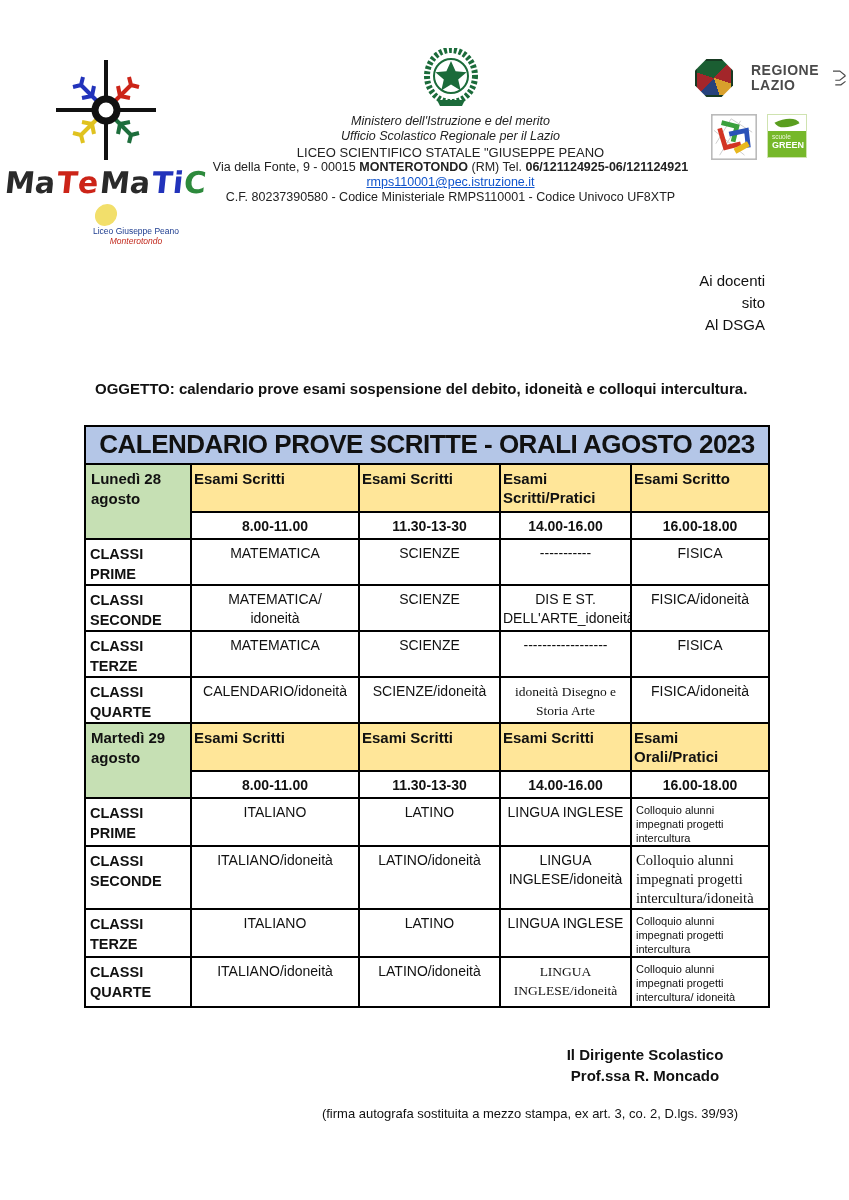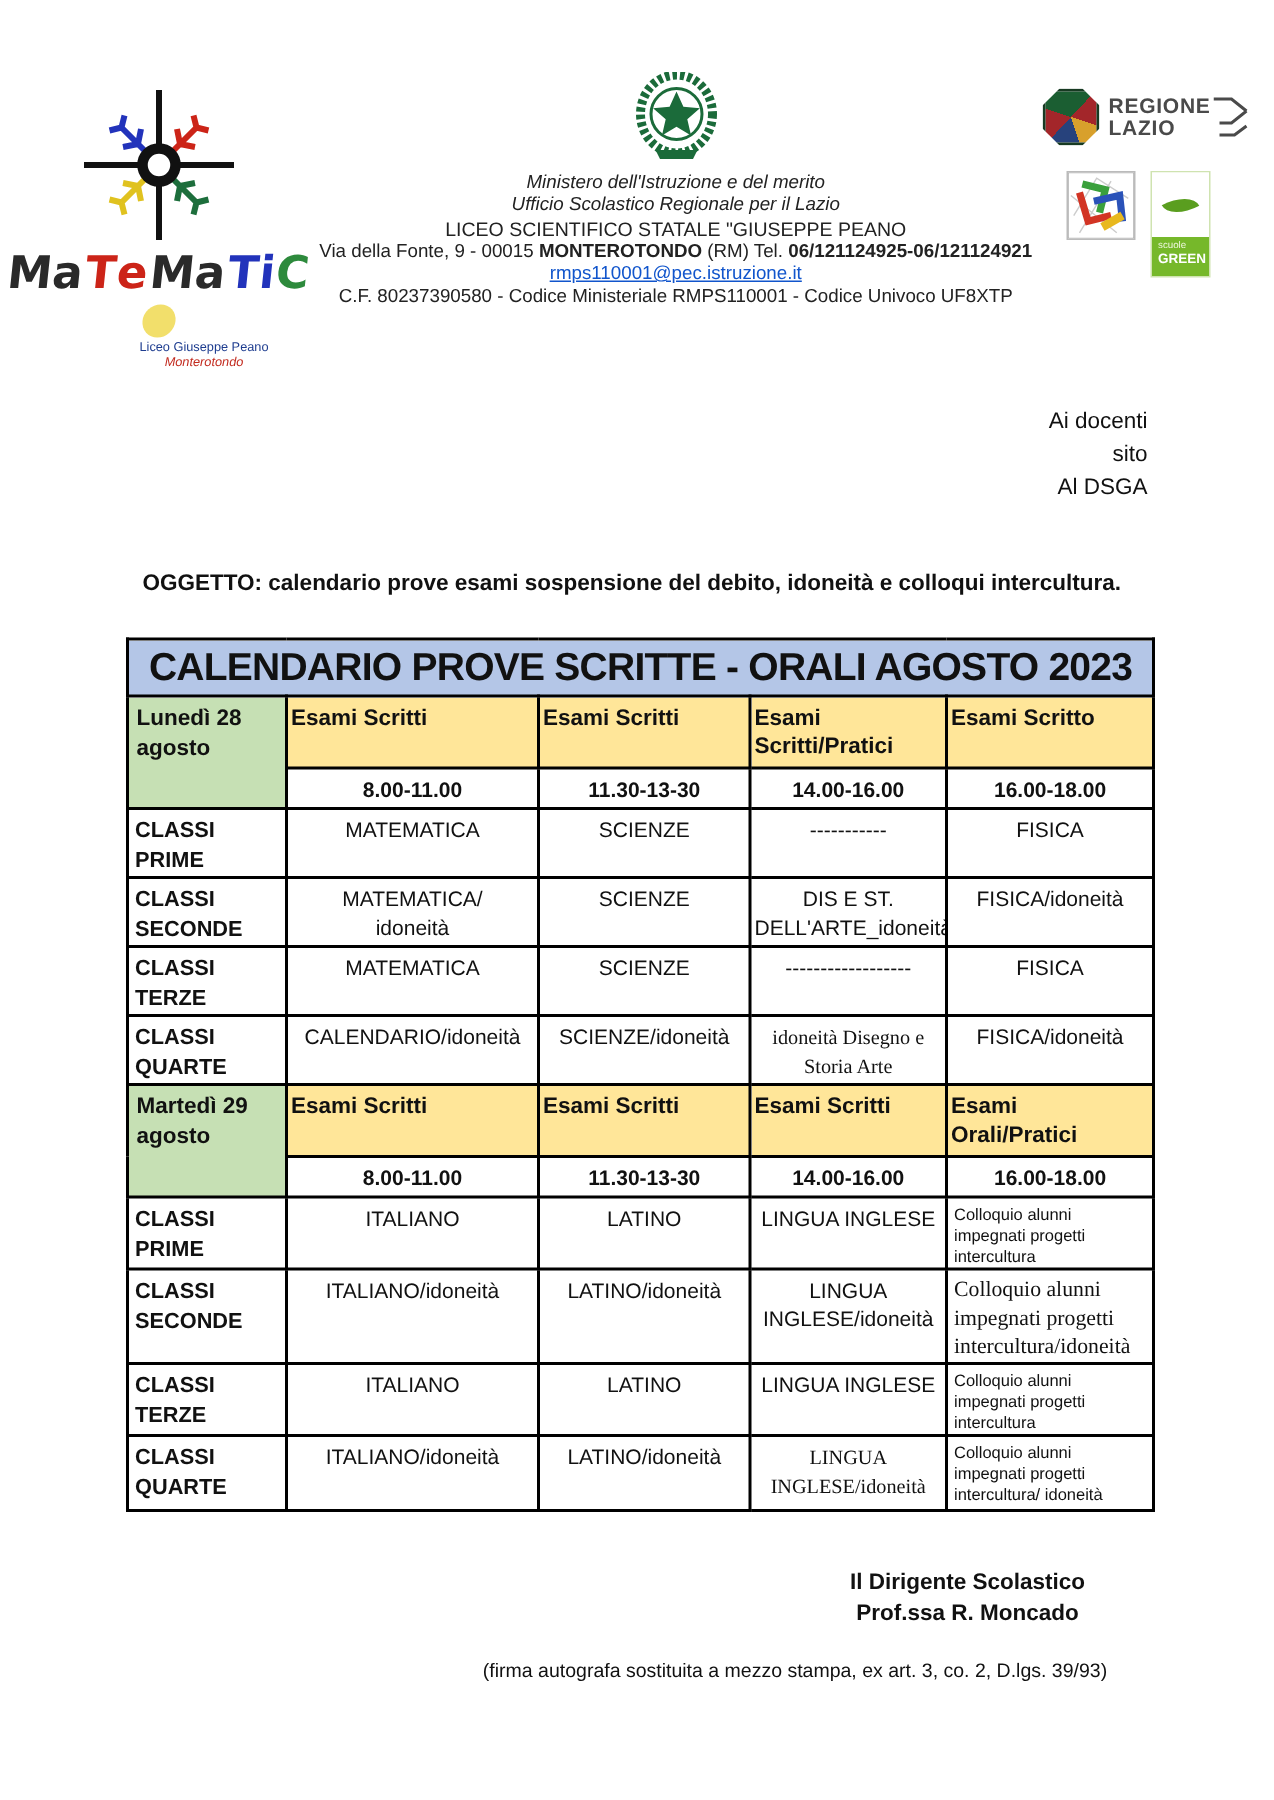--- a/index.html
+++ b/index.html
@@ -25,29 +25,29 @@
   .logo-cap2 { font-size:8.5px; color:#c22a1e; font-style:italic; margin-left:60px; }
 
   
   .emblem { display:block; margin:0 auto 4px auto; }
   .it { font-style:italic; }
   .h-center .school { font-size:13px; margin-top:1px; }
   .h-center b { font-weight:bold; }
   .link { color:#1155cc; text-decoration:underline; cursor:pointer; }
 
   
-  .rl-row { display:flex; align-items:center; margin-left:6px; }
+  .rl-row { display:flex; align-items:center; margin-left:6px;gap:12px; }
   .rl-oct { width:38px; height:38px; clip-path:polygon(30% 0,70% 0,100% 30%,100% 70%,70% 100%,30% 100%,0 70%,0 30%);
             background:conic-gradient(#1b5e32 0 12%, #a3262a 12% 30%, #d8a02c 30% 45%, #27427c 45% 62%, #a3262a 62% 80%, #1b5e32 80% 100%);
             border:2px solid #173a22; flex:0 0 auto; }
   .rl-text { font-size:14px; font-weight:bold; color:#4a4a4a; line-height:15px; letter-spacing:0.5px; margin-left:6px; }
   .rl-chev { margin-left:2px; }
   .logos2 { display:flex; margin-top:16px; margin-left:22px; gap:10px; align-items:flex-start; }
   .sq-logo { width:46px; height:46px; border:1px solid #bbb; position:relative; background:#fff; }
-  .green-logo { width:40px; height:71px; border:1px solid #cfe3b0; display:flex; flex-direction:column; }
+  .green-logo { width:40px; height:44px; border:1px solid #cfe3b0; display:flex; flex-direction:column; }
   .green-top { flex:1; background:#fff; display:flex; align-items:center; justify-content:center; }
   .leaf { width:22px; height:12px; background:#5a9e1f; border-radius:0 100% 0 100%; transform:rotate(-28deg); }
   .green-bottom { height:26px; background:#76b82a; color:#eef7dd; text-align:left; padding:2px 0 0 4px; }
   .green-bottom .g1 { font-size:6.5px; line-height:7px; }
   .green-bottom .g2 { font-size:9px; font-weight:bold; line-height:10px; color:#fff; }
 
   
   .meta { display:flex; justify-content:space-between; padding:0 84px; margin-top:34px; font-size:15px; }
   .recipients { text-align:right; padding-right:84px; margin-top:24px; font-size:15px; line-height:22px; }
 

